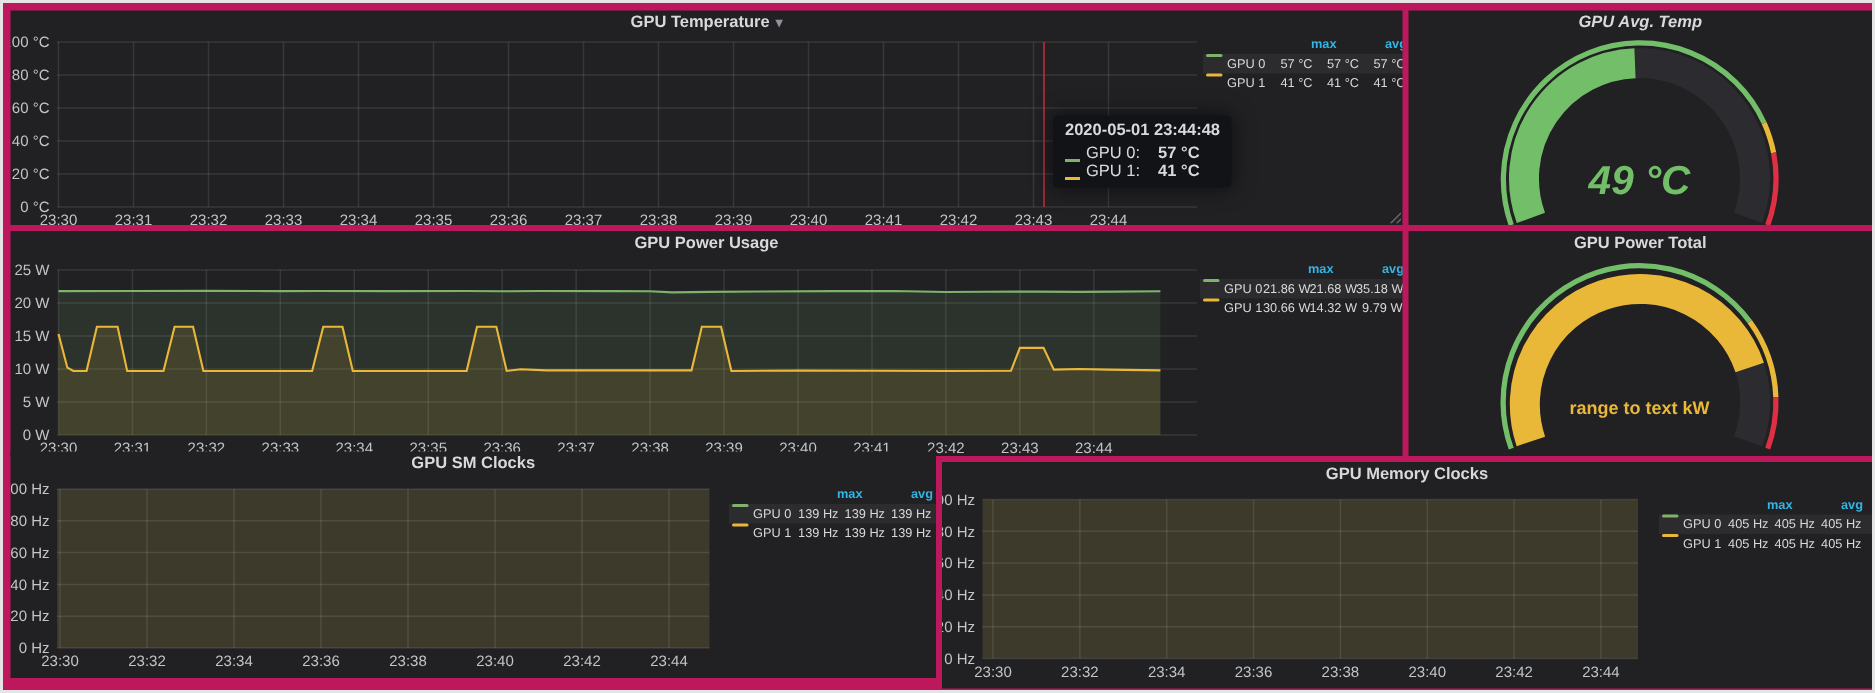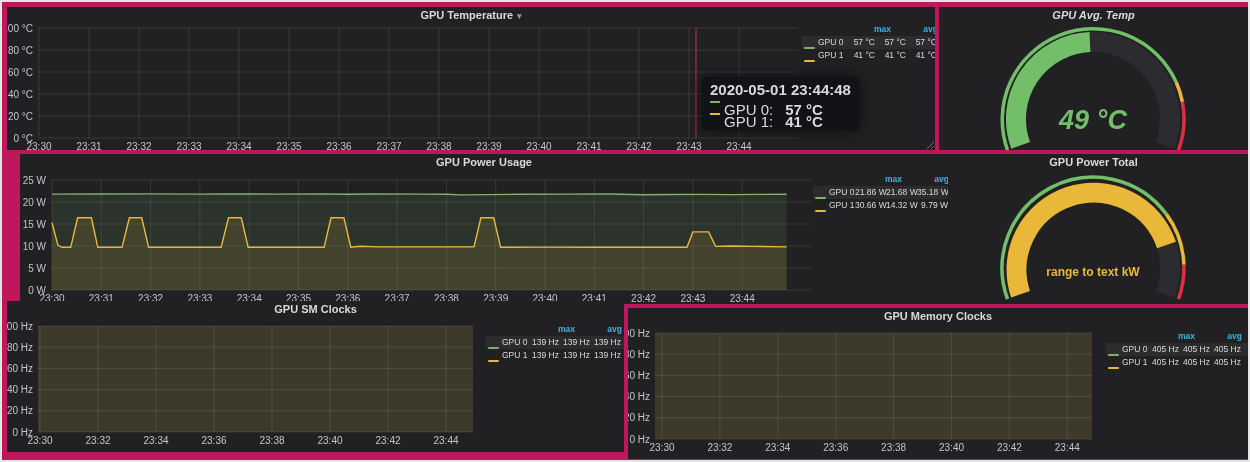--- a/index.html
+++ b/index.html
@@ -1,41 +1,41 @@
 <!DOCTYPE html>
 <html><head>
 <meta charset="utf-8">
 <style>
   html,body{margin:0;padding:0;background:#0c0d0e;}
   .page{position:relative;width:1250px;height:462px;background:#be185d;border:2px solid #e5e5e5;
         box-sizing:border-box;overflow:hidden;font-family:"Liberation Sans",sans-serif;}
   .panel{position:absolute;background:#212124;overflow:hidden;}
   #p-temp {left:5px;top:5px;width:928px;height:143px;}
   #p-avgtemp{left:937px;top:5px;width:309px;height:143px;font-style:italic;}
-  #p-power{left:18px;top:152px;width:928px;height:150px;}
+  #p-power{left:5px;top:152px;width:928px;height:150px;}
   #p-ptotal{left:937px;top:152px;width:309px;height:150px;}
   #p-sm {left:5px;top:299px;width:617px;height:151px;}
   #p-mem {left:626px;top:306px;width:620px;height:151px;}
   .ptitle{position:absolute;top:2px;left:0;right:0;text-align:center;font-size:11px;font-weight:bold;
           color:#d8d9da;z-index:4;}
   .ptitle .tlabel{cursor:pointer;}
   .caret{color:#8e939b;font-size:9px;margin-left:4px;}
   .chart-svg,.gauge-svg{position:absolute;left:0;top:0;}
   .tick{fill:#c3c5c9;font-size:10px;font-family:"Liberation Sans",sans-serif;}
   .legend{position:absolute;font-size:8.5px;color:#d8d9da;z-index:3;line-height:13px;}
   .lrow{display:flex;align-items:center;height:13px;padding:0 2px;}
   .lrow.lhead{color:#33b5e5;font-weight:bold;gap:16px;}
   .lrow.hl{background:rgba(255,255,255,0.05);}
-  .lc0{width:40px;display:inline-flex;align-items:flex-end;gap:3px;cursor:pointer;}
+  .lc0{width:40px;display:inline-flex;align-items:flex-start;gap:3px;cursor:pointer;}
   .lval{display:inline-block;width:31px;text-align:right;white-space:nowrap;}
   .ldash{display:inline-block;width:11px;height:2px;border-radius:1px;}
   .tooltip{position:absolute;left:695px;top:70px;background:#111317;border-radius:3px;padding:4px 8px 5px 8px;
-           font-size:15px;color:#d8d9da;box-shadow:0 0 14px rgba(0,0,0,.6);z-index:6;white-space:nowrap;}
+           font-size:11px;color:#d8d9da;box-shadow:0 0 14px rgba(0,0,0,.6);z-index:6;white-space:nowrap;}
   .tt-time{font-weight:bold;margin-bottom:3px;}
-  .tt-row{display:flex;align-items:flex-start;gap:4px;height:12px;}
+  .tt-row{display:flex;align-items:flex-end;gap:4px;height:12px;}
   .tt-dash{display:inline-block;width:10px;height:2px;}
   .tt-val{font-weight:bold;margin-left:8px;}
   .grip{position:absolute;right:1px;bottom:1px;width:9px;height:9px;cursor:nwse-resize;z-index:5;}
 </style>
 </head>
 <body>
 
 <div class="page">
 
   <div class="panel" id="p-temp">

